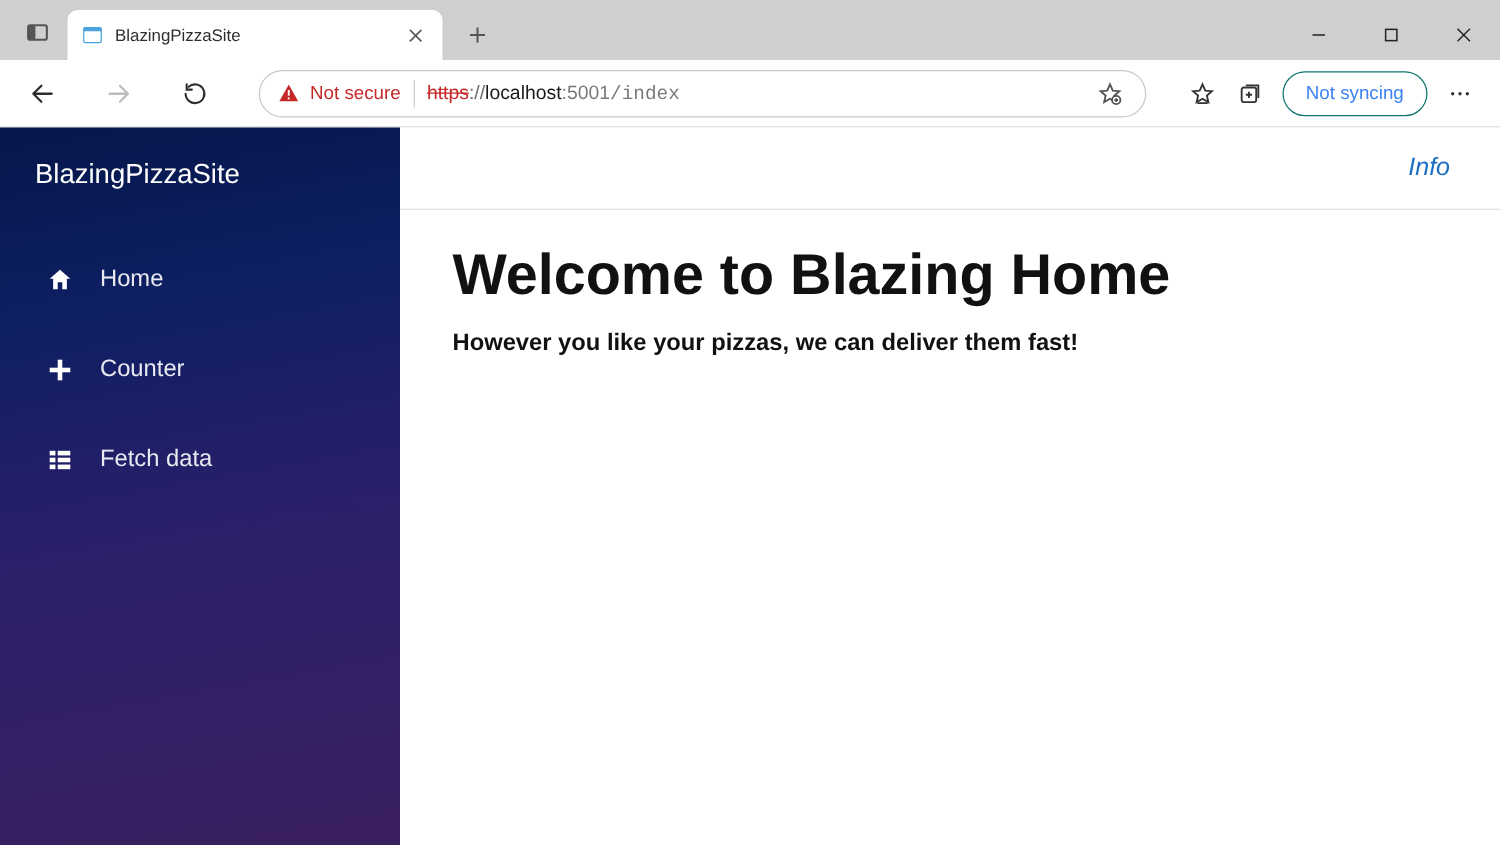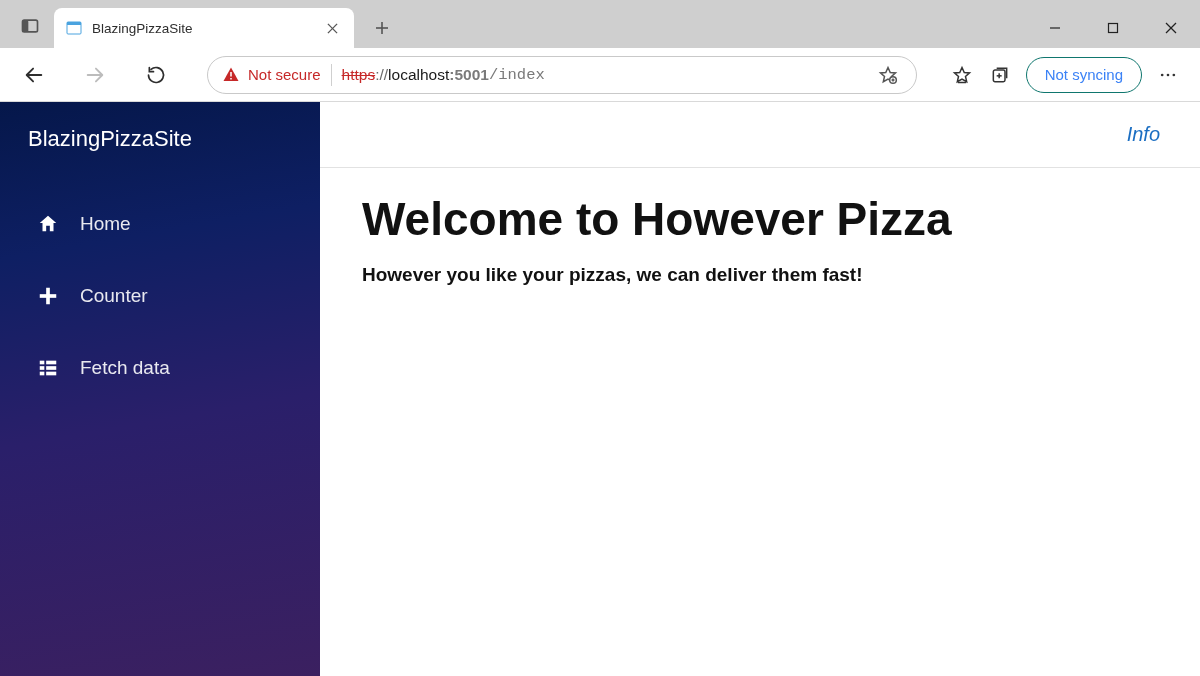--- a/index.html
+++ b/index.html
@@ -47,21 +47,21 @@
     background:#fff; display:flex; align-items:center; padding:0 10px 0 14px; gap:10px;
     margin:0 6px 0 10px;
   }
   .sec-badge { display:flex; align-items:center; gap:8px; color:#c62828; font-size:15px; }
   .sec-badge .warn-icon { width:18px; height:18px; }
   .addr-divider { width:1px; height:22px; background:#cfcfcf; }
   .url { font-size:15.5px; color:#6a6a6a; display:flex; align-items:center; gap:0;justify-content:space-between; }
   .url .scheme { color:#c62828; text-decoration: line-through; }
   .url .schemecolon { color:#6a6a6a; }
   .url .host { color:#1a1a1a; }
-  .url .port { color:#7a7a7a;font-weight:bold; }
+  .url .port { color:#7a7a7a; }
   .url .path { color:#7a7a7a;font-family:Liberation Mono, monospace; }
   .addr-right { margin-left:auto; display:flex; align-items:center; gap:4px; }
   .addr-right .icon-btn, .tool-right .icon-btn {
     width:36px; height:36px; display:flex; align-items:center; justify-content:center;
     color:#444; cursor:pointer; border-radius:4px;
   }
   .tool-right { display:flex; align-items:center; gap:2px; }
   .sync-pill {
     height:36px; padding:0 18px; border:1px solid #0f766e; border-radius:20px;
     display:flex; align-items:center; font-size:15px; color:#3b82f6; cursor:pointer; margin:0 6px;
@@ -270,17 +270,17 @@
       </div>
 
     </nav>
   </aside>
 
   <main class="main">
     <div class="topbar">
       <a class="info-link">Info</a>
     </div>
     <div class="content">
-      <h1>Welcome to However Pizza</h1>
+      <h1>Welcome to Blazing Home</h1>
       <p>However you like your pizzas, we can deliver them fast!</p>
     </div>
   </main>
 </div>
 
 </body></html>

